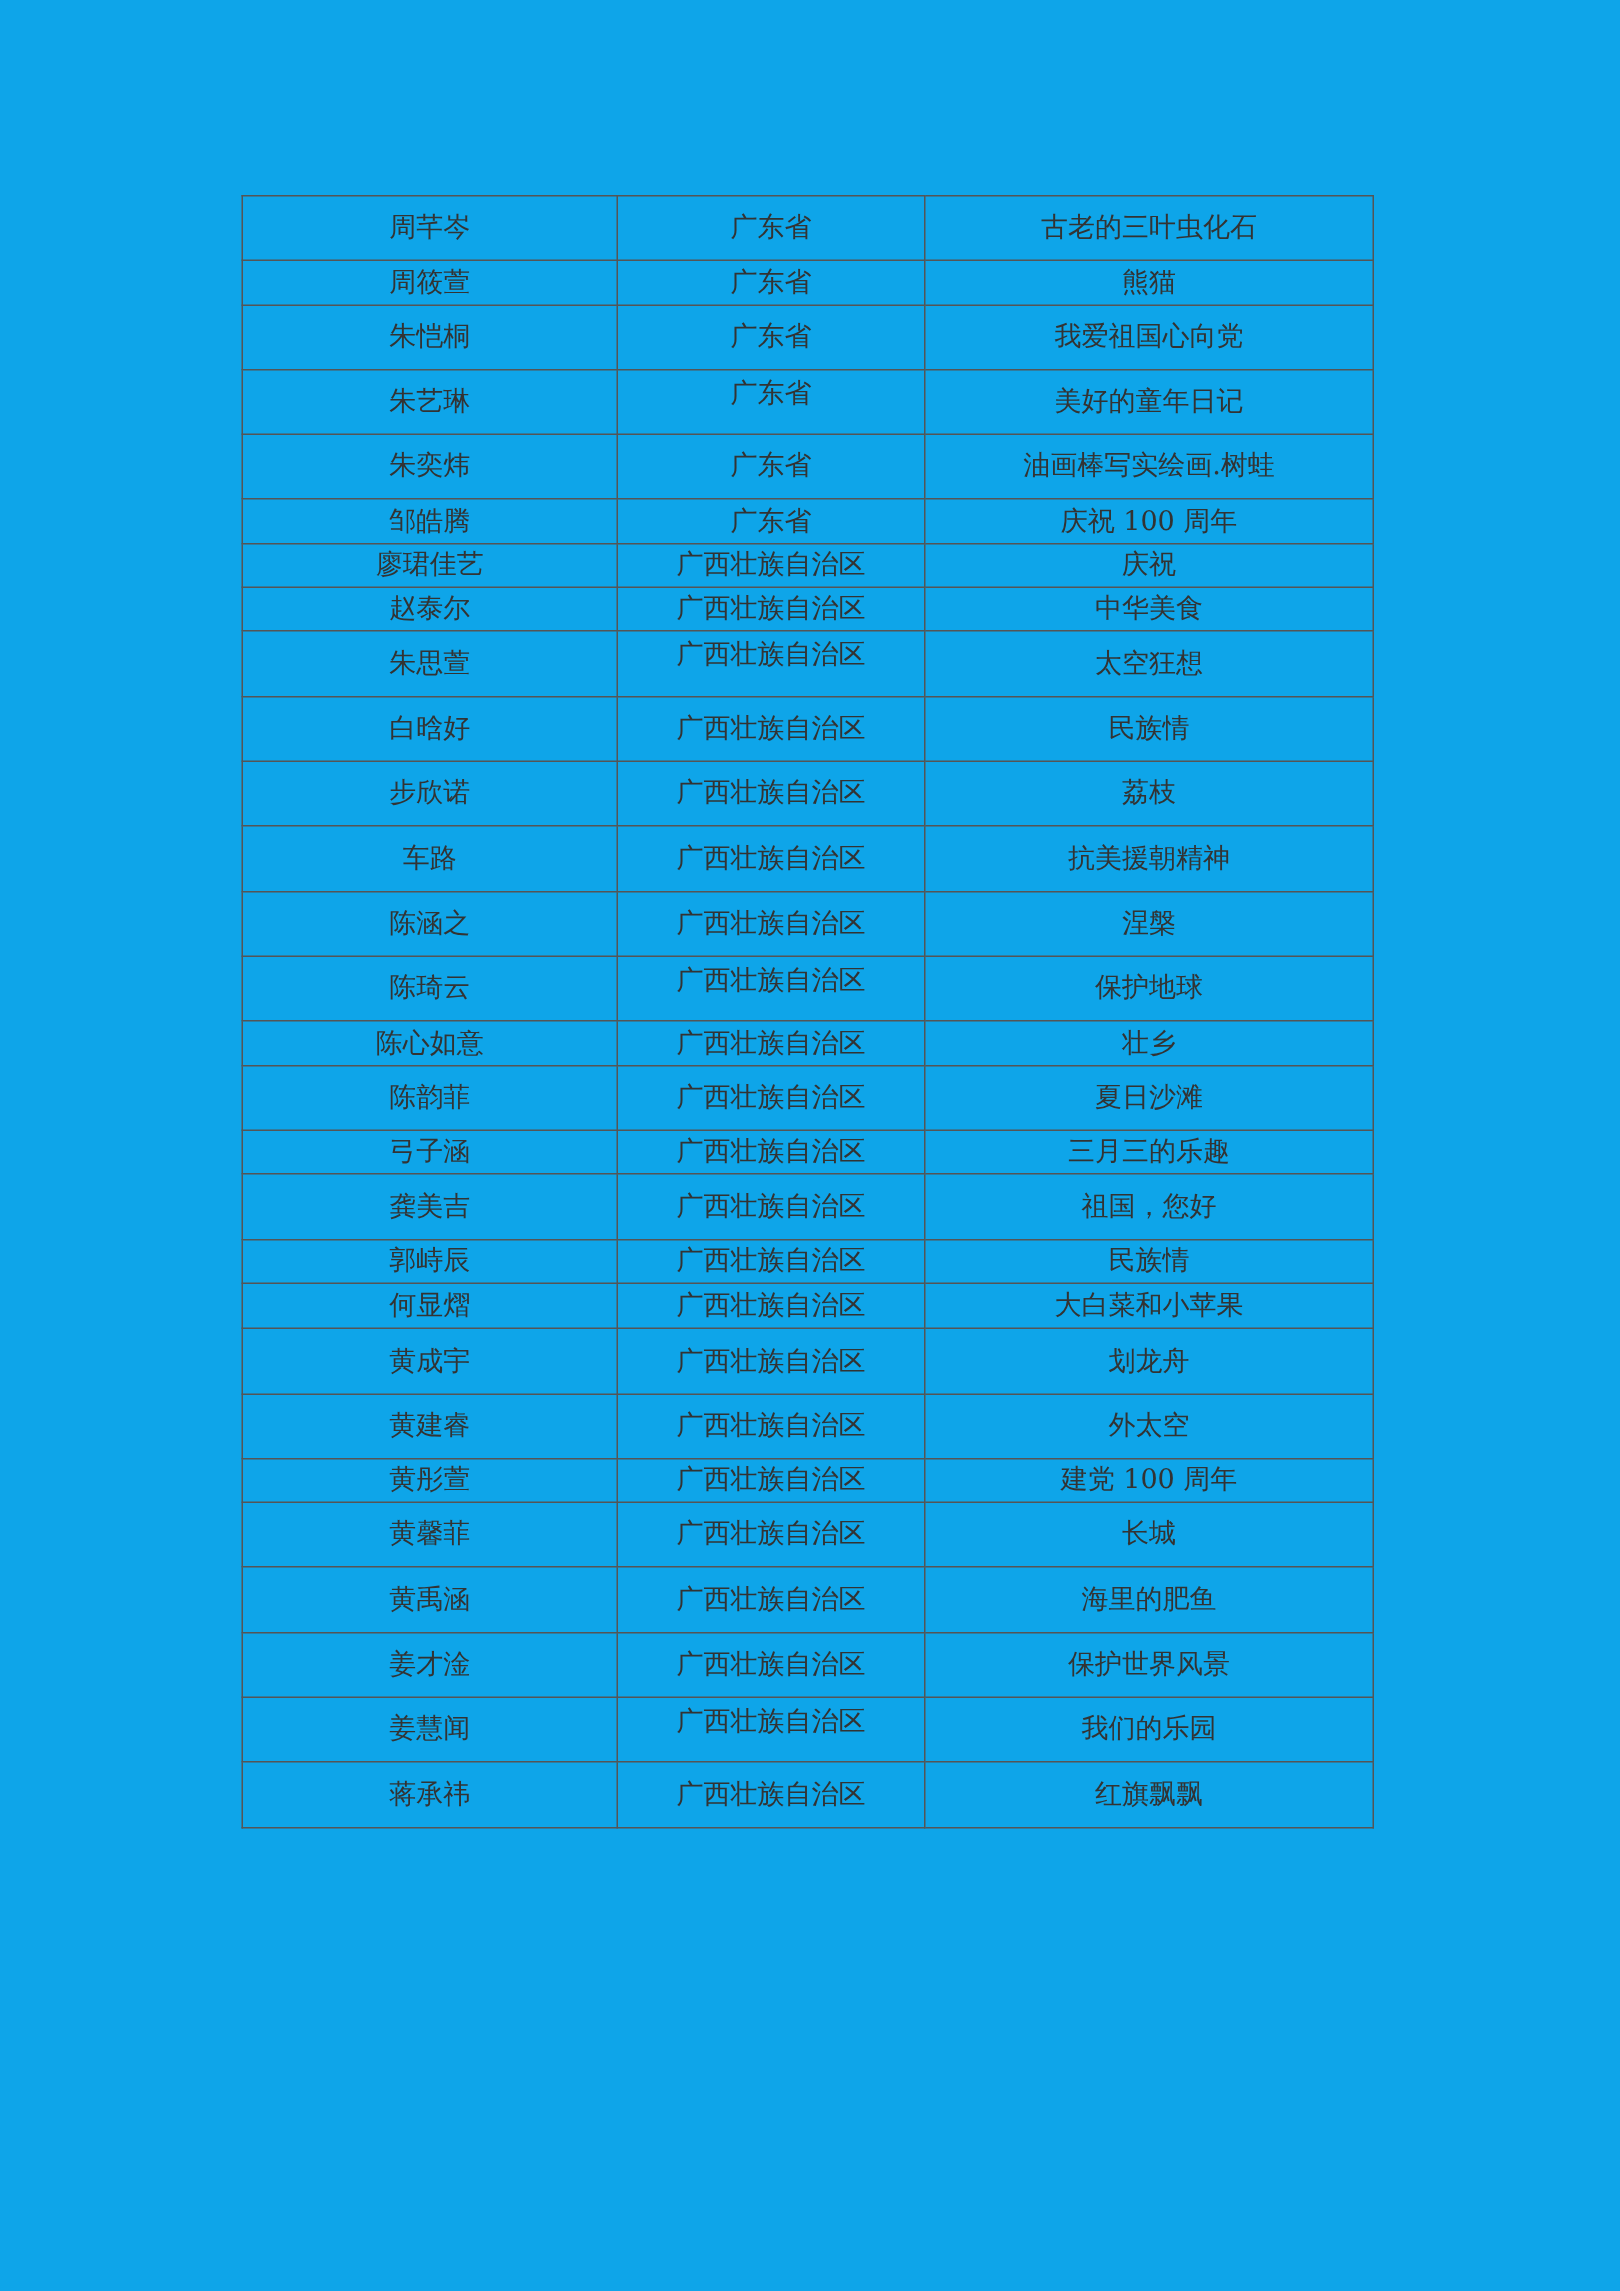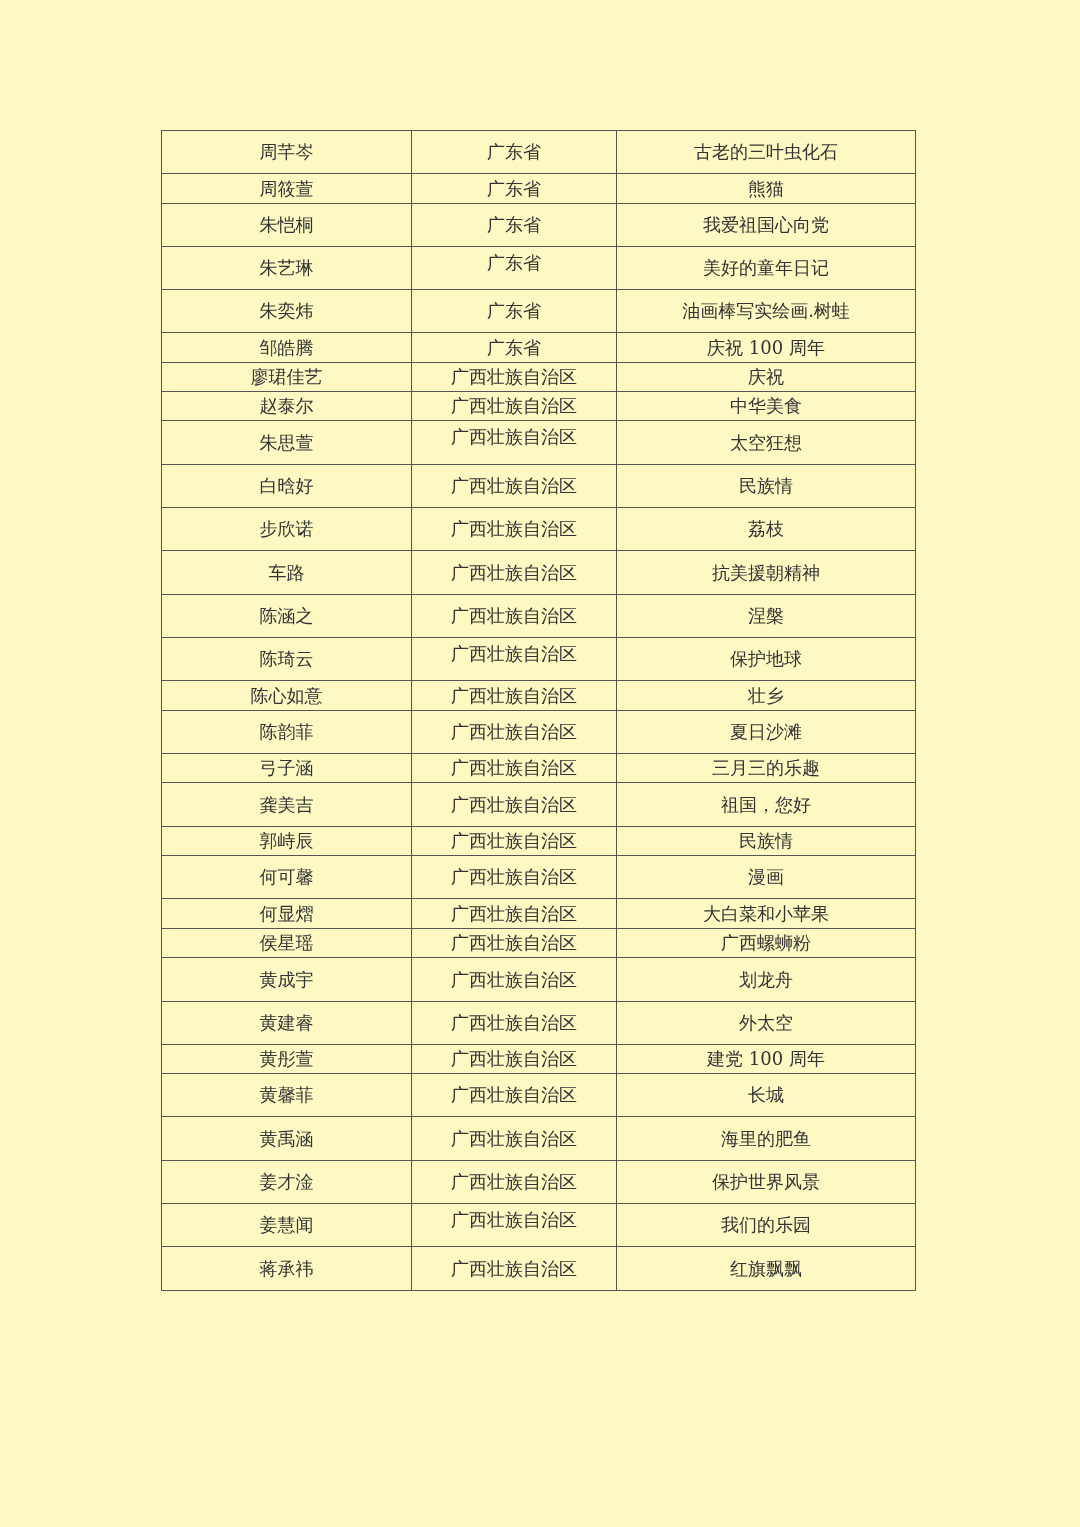--- a/index.html
+++ b/index.html
@@ -12,21 +12,21 @@
       height: 1527px;
       position: relative;
       overflow: hidden;
       font-family: "DejaVu Serif", "Liberation Serif", serif;
       color: #2a2a2a;
     }
     .page {
       position: absolute;
       left: 0; top: 0;
       width: 1080px; height: 1527px;
-      background: #fef9c3;
+      background: #0ea5e9;
     }
     table.roster {
       position: absolute;
       left: 161px;
       top: 130px;
       width: 753px;
       border-collapse: collapse;
       table-layout: fixed;
     }
     table.roster td {
@@ -139,34 +139,24 @@
         <tr style="height: 44px;">
           <td class="col-name">龚美吉</td>
           <td class="col-region">广西壮族自治区</td>
           <td class="col-title">祖国，您好</td>
         </tr>
         <tr style="height: 29px;">
           <td class="col-name">郭峙辰</td>
           <td class="col-region">广西壮族自治区</td>
           <td class="col-title">民族情</td>
         </tr>
-        <tr style="height: 43px;">
-          <td class="col-name">何可馨</td>
-          <td class="col-region">广西壮族自治区</td>
-          <td class="col-title">漫画</td>
-        </tr>
         <tr style="height: 30px;">
           <td class="col-name">何显熠</td>
           <td class="col-region">广西壮族自治区</td>
           <td class="col-title">大白菜和小苹果</td>
-        </tr>
-        <tr style="height: 29px;">
-          <td class="col-name">侯星瑶</td>
-          <td class="col-region">广西壮族自治区</td>
-          <td class="col-title">广西螺蛳粉</td>
         </tr>
         <tr style="height: 44px;">
           <td class="col-name">黄成宇</td>
           <td class="col-region">广西壮族自治区</td>
           <td class="col-title">划龙舟</td>
         </tr>
         <tr style="height: 43px;">
           <td class="col-name">黄建睿</td>
           <td class="col-region">广西壮族自治区</td>
           <td class="col-title">外太空</td>

